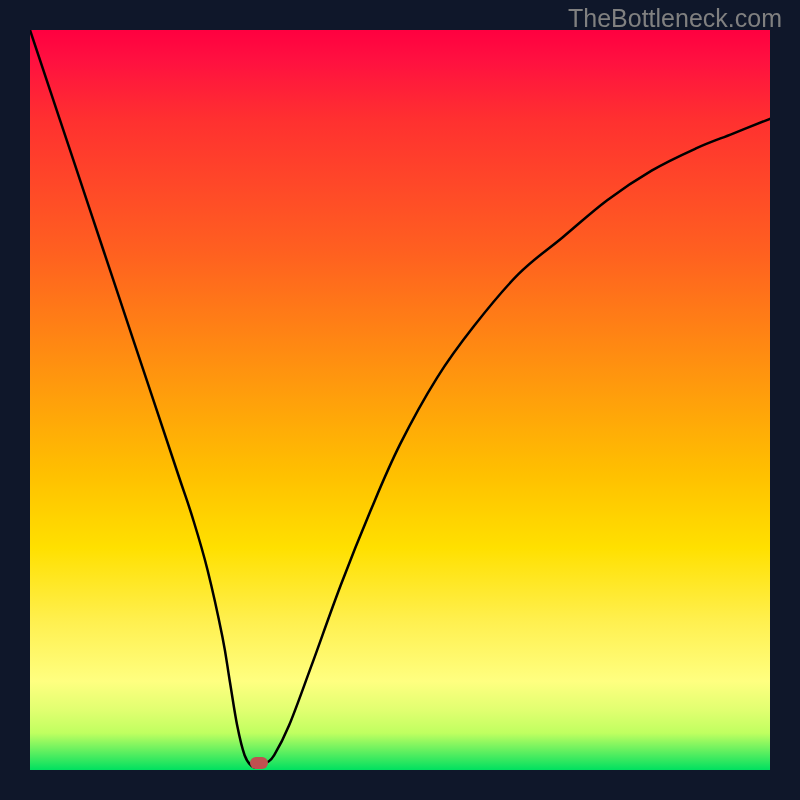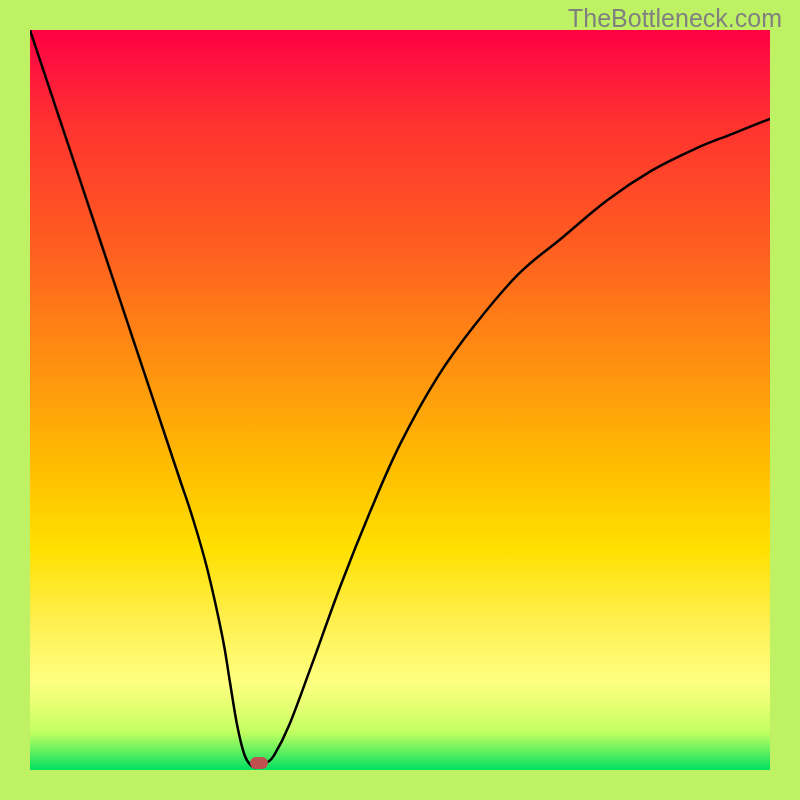--- a/index.html
+++ b/index.html
@@ -8,21 +8,21 @@
     width: 800px;
     height: 800px;
     background: #000000;
     overflow: hidden;
     font-family: Arial, Helvetica, sans-serif;
   }
   .outer {
     position: relative;
     width: 800px;
     height: 800px;
-    background: #bef264;
+    background: #0f172a;
   }
   .watermark {
     position: absolute;
     top: 4px;
     right: 18px;
     color: #808080;
     font-size: 25px;
     z-index: 10;
   }
   .plot {

